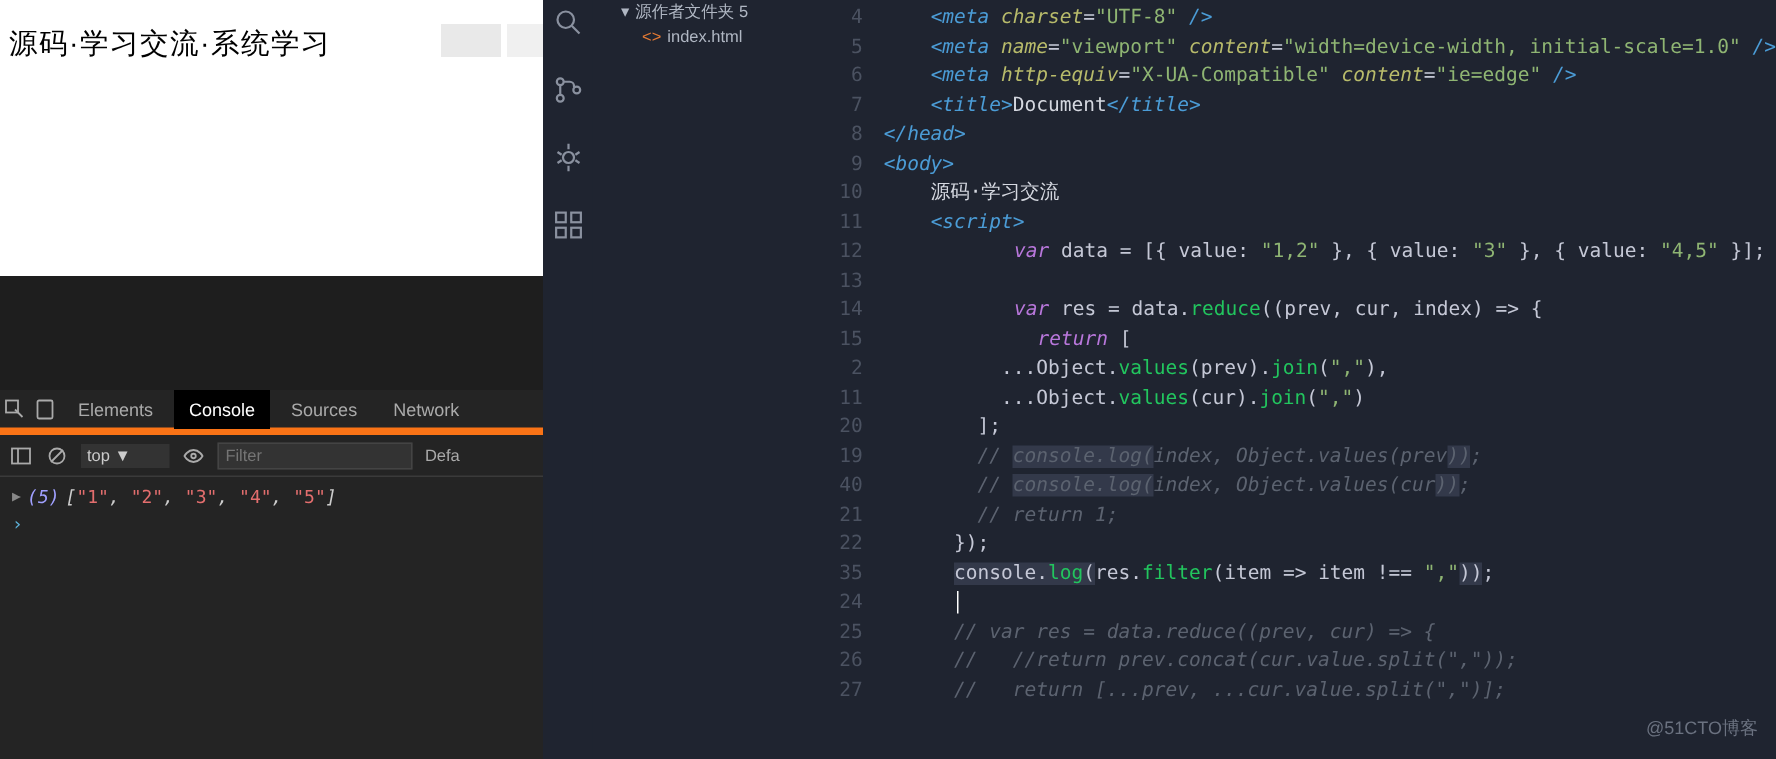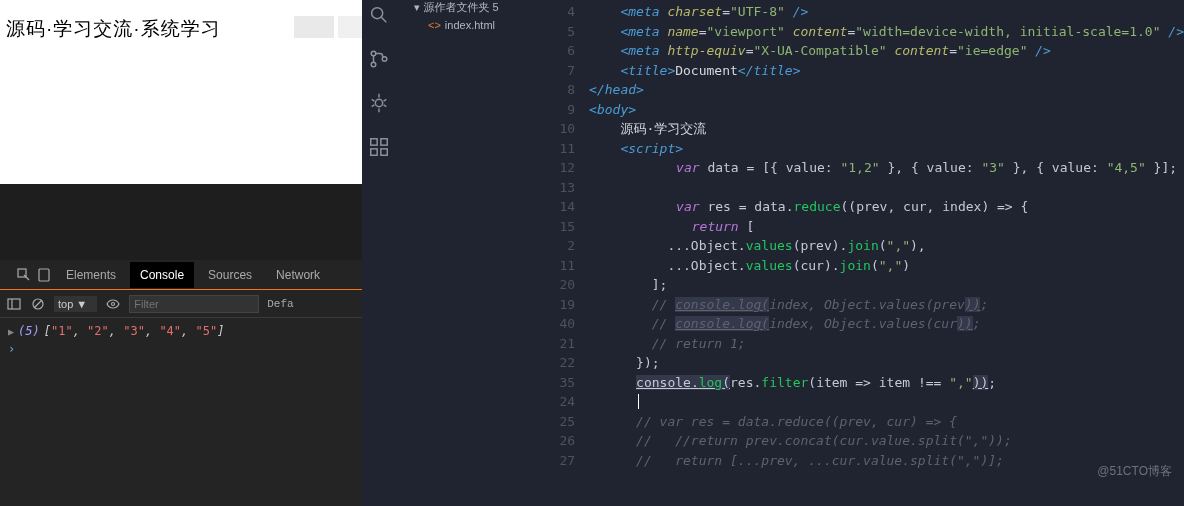--- a/index.html
+++ b/index.html
@@ -5,28 +5,28 @@
 * { margin: 0; padding: 0; box-sizing: border-box; }
 body { font-family: "Segoe UI", Arial, sans-serif; background: #1e1e1e; width: 1184px; height: 506px; overflow: hidden; position: relative; }
 
 .left-pane { position: absolute; left: 0; top: 0; width: 362px; height: 506px; }
 .browser-top { height: 184px; background: #fff; position: relative; }
 .browser-text { position: absolute; top: 16px; left: 6px; font-size: 19px; color: #000; font-family: "Microsoft YaHei", sans-serif; letter-spacing: 1px; }
 .blur-1 { position: absolute; top: 16px; left: 294px; width: 40px; height: 22px; background: #e9e9e9; }
 .blur-2 { position: absolute; top: 16px; left: 338px; width: 24px; height: 22px; background: #f0f0f0; }
 
 .devtools { position: absolute; top: 260px; left: 0; right: 0; bottom: 0; background: #242424; color: #ccc; font-size: 12px; }
-.dt-tabs { display: flex; align-items: center; height: 30px; border-bottom: 1px solid #f97316; padding-left: 16px; gap: 4px; }
+.dt-tabs { display: flex; align-items: center; height: 30px; border-bottom: 5px solid #f97316; padding-left: 2px; gap: 4px; }
 .dt-icon { width: 16px; height: 16px; display: flex; align-items: center; justify-content: center; color: #aaa; }
 .dt-tab { padding: 6px 10px; color: #aaa; cursor: pointer; }
 .dt-tab.active { color: #fff; background: #000; }
 .dt-toolbar { display: flex; align-items: center; height: 28px; border-bottom: 1px solid #3a3a3a; padding-left: 6px; gap: 8px; color: #aaa; }
-.dt-select { background: #333; color: #ccc; border: none; font-size: 11px; padding: 2px 10px 2px 4px; position: relative; }
+.dt-select { background: #333; color: #ccc; border: none; font-size: 11px; padding: 2px 26px 2px 4px; position: relative; }
 .dt-filter { background: #333; border: 1px solid #444; color: #ccc; font-size: 11px; padding: 2px 4px; width: 130px; }
-.dt-level { color: #aaa; font-size: 11px; font-family: Liberation Mono, monospace; }
+.dt-level { color: #aaa; font-size: 11px; }
 .console-body { padding: 4px 8px; font-family: Menlo, Consolas, monospace; font-size: 12px; }
 .console-line { display: flex; align-items: center; gap: 4px; padding: 2px 0; }
 .arrow { color: #888; font-size: 10px; }
 .ci-num { color: #a0a0ff; font-style: italic; }
 .ci-str { color: #e36e6e; }
 .ci-pun { color: #ccc; font-style: italic; }
 .prompt { color: #5db0d7; padding: 2px 0; }
 
 .right-pane { position: absolute; left: 362px; top: 0; right: 0; height: 506px; background: #1f2430; display: flex; }
 .activity-bar { width: 48px; background: #1f2430; display: flex; flex-direction: column; align-items: center; padding-top: 4px; gap: 18px; color: #8a919f; }
@@ -44,24 +44,24 @@
 .tag { color: #4b9cd6; font-style: italic; }
 .attr { color: #b8bb6b; font-style: italic; }
 .str { color: #8fb573; }
 .kw { color: #b877db; font-style: italic; margin-left: 40px; }
 .var { color: #c5c8d6; }
 .fn { color: #22c55e; }
 .op { color: #c5c8d6; }
 .strlit { color: #8fb573; }
 .cm { color: #5c6370; font-style: italic; }
 .txt { color: #d5d8e0; }
-.hl { background: #33394a; text-decoration: underline; }
+.hl { background: #33394a; }
 .cursor-caret { border-left: 1px solid #fff; margin-left: 2px; }
 
-.watermark { position: absolute; right: 12px; bottom: 26px; color: #6b7280; font-size: 12px; font-family: sans-serif; }
+.watermark { position: absolute; right: 12px; bottom: 12px; color: #6b7280; font-size: 12px; font-family: sans-serif; }
 </style>
 </head>
 <body>
 
 <div class="left-pane">
   <div class="browser-top">
     <div class="browser-text">源码·学习交流·系统学习</div>
     <div class="blur-1"></div>
     <div class="blur-2"></div>
   </div>

